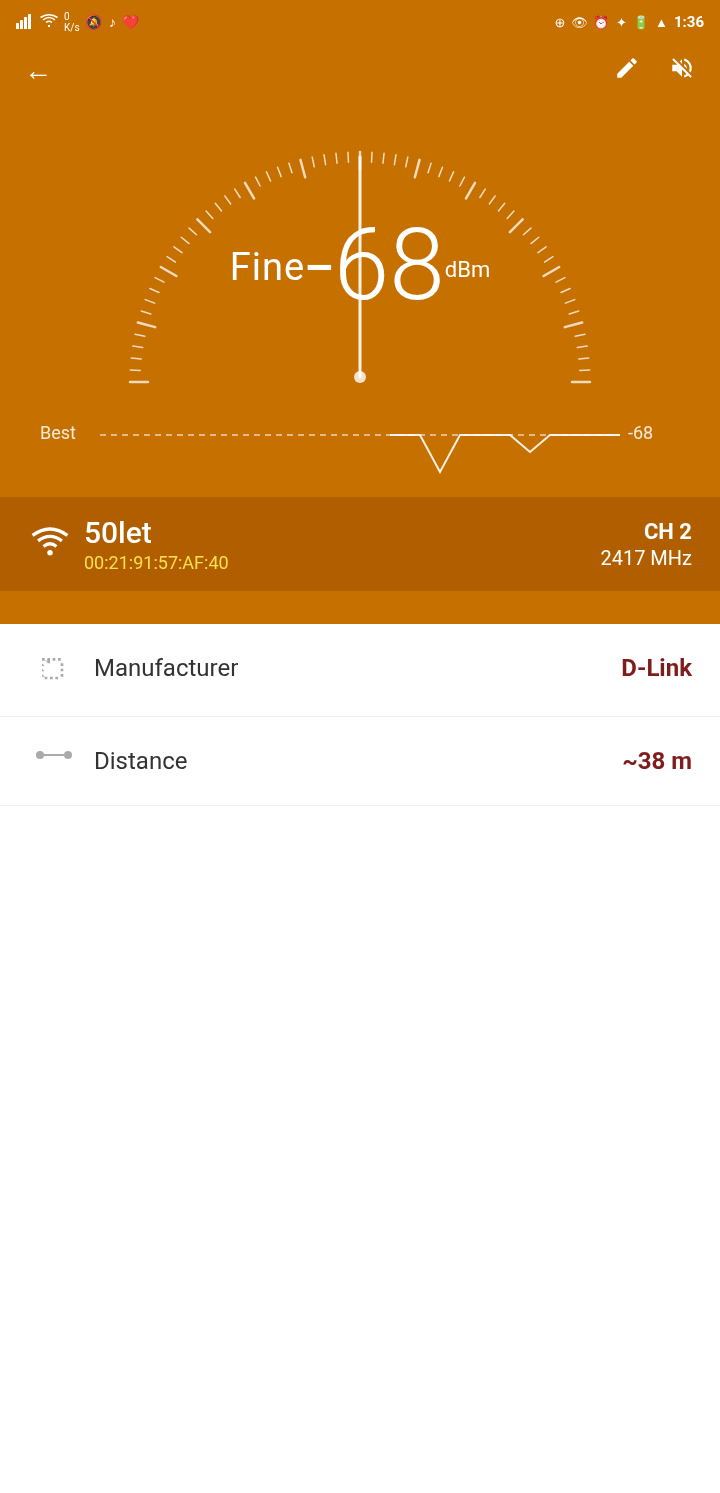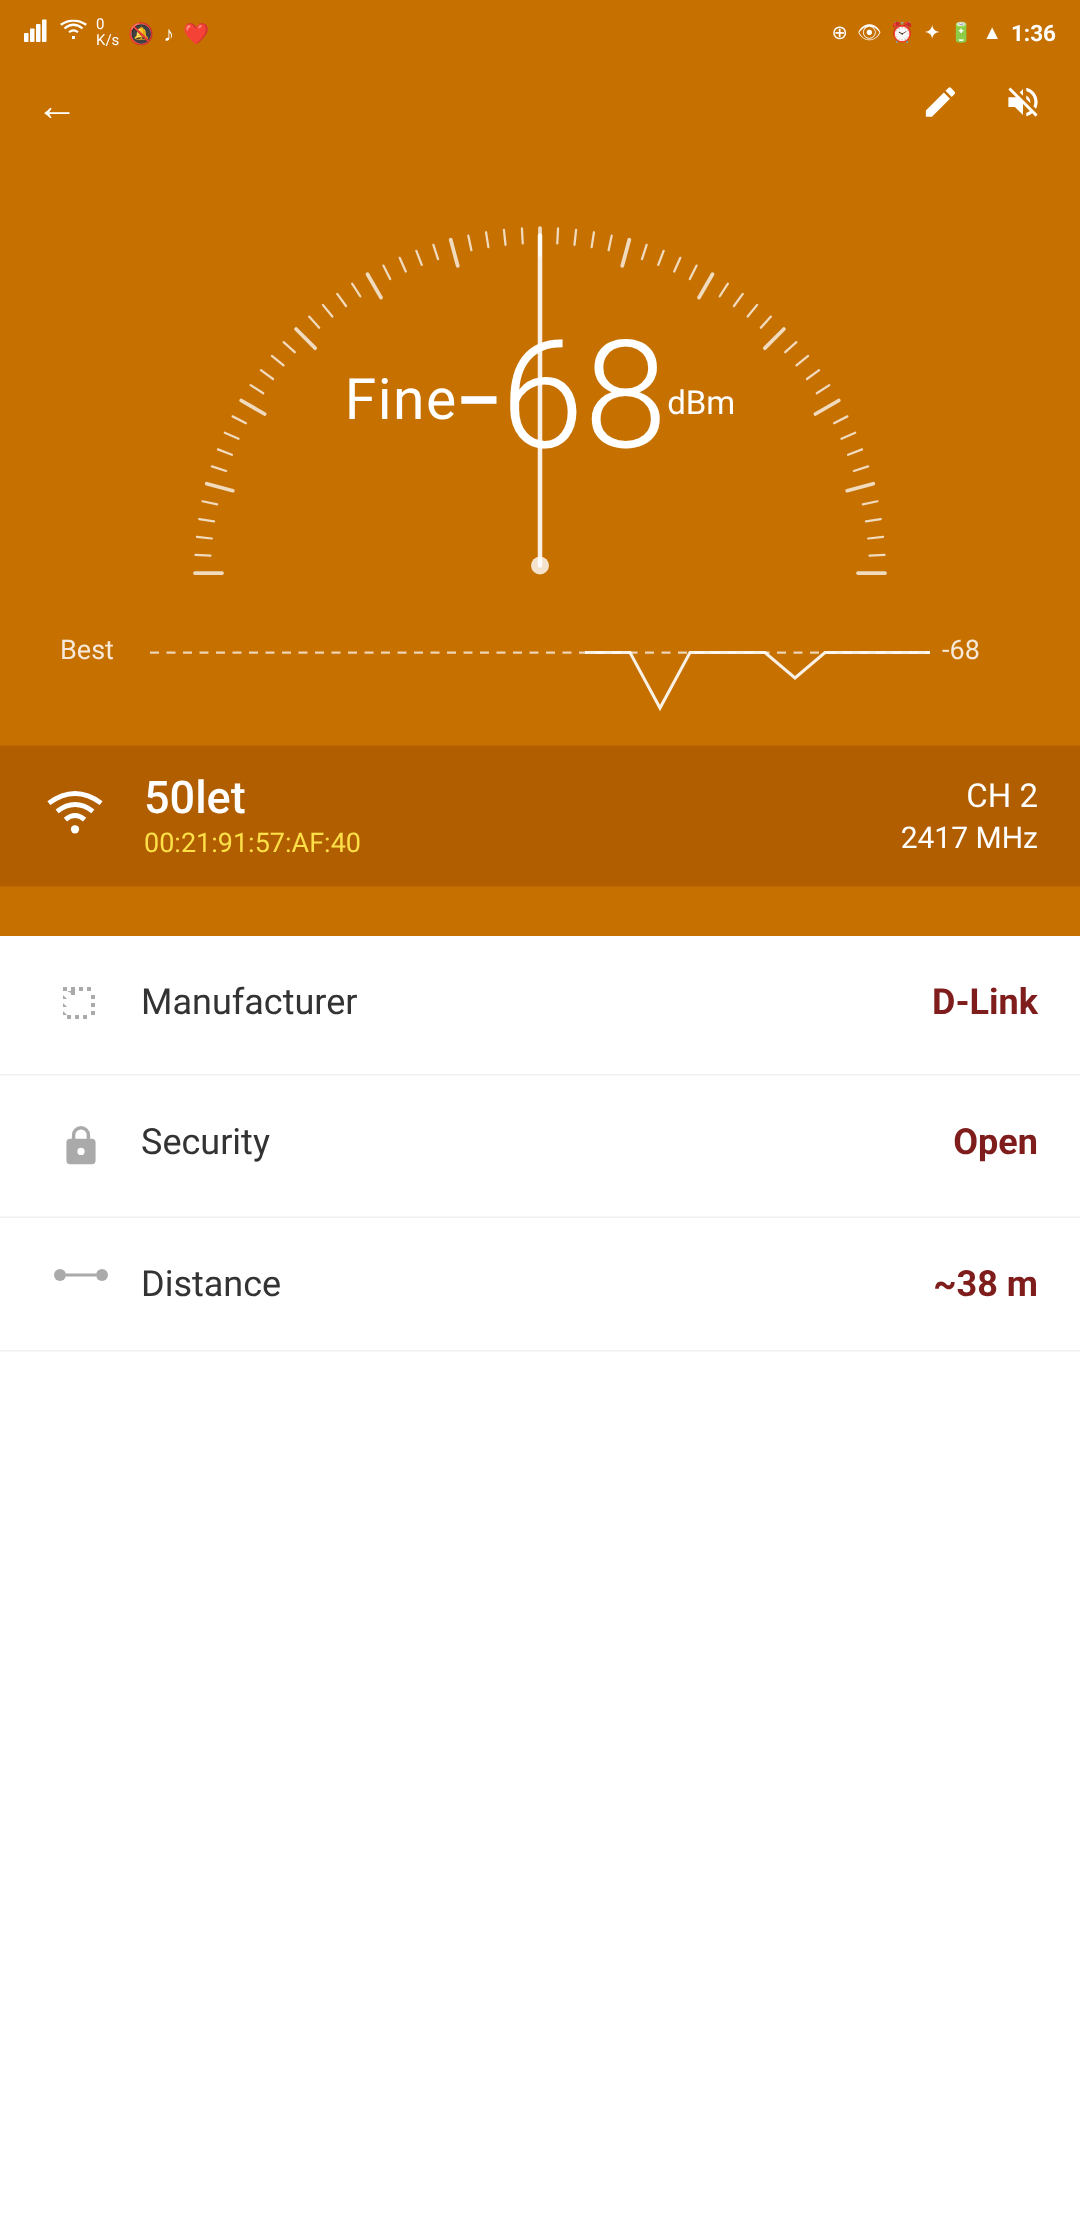--- a/index.html
+++ b/index.html
@@ -108,21 +108,21 @@
       width: 100%;
     }
 
     
     .wifi-info-bar {
       background: #b05e00;
       width: 100%;
       display: flex;
       align-items: center;
       padding: 18px 28px;
-      gap: 24px;
+      gap: 12px;
     }
 
     .wifi-icon-white {
       color: #fff;
       font-size: 36px;
     }
 
     .wifi-ssid-block {
       flex: 1;
     }
@@ -139,21 +139,21 @@
       margin-top: 2px;
     }
 
     .wifi-ch-block {
       text-align: right;
     }
 
     .wifi-ch {
       color: #fff;
       font-size: 22px;
-      font-weight: 400;
+      font-weight: 700;
     }
 
     .wifi-freq {
       color: #fff;
       font-size: 20px;
       margin-top: 2px;
     }
 
     
     .details-section {
@@ -385,29 +385,20 @@
   <div class="detail-row">
     <div class="detail-icon">
       <svg width="32" height="32" viewBox="0 0 24 24" fill="#aaa">
         <path d="M3 3h2v2H3zm4 0h2v2H7zm4 0h2v2h-2zm4 0h2v2h-2zm2 4h2v2h-2zm0 4h2v2h-2zm0 4h2v2h-2zm-2 2h-2v2h2zm-4 0H9v2h2zm-4 0H5v2h2zm-4-2H3v2h2zm0-4H3v2h2zm0-4H3V9h2zm2-2H7V7h2zm4 0h-2V7h2z"></path>
       </svg>
     </div>
     <div class="detail-label">Manufacturer</div>
     <div class="detail-value">D-Link</div>
   </div>
 
-  <div class="detail-row">
-    <div class="detail-icon">
-      <svg width="30" height="34" viewBox="0 0 24 28" fill="#aaa">
-        <path d="M18 10h-1V8A5 5 0 0 0 7 8v2H6a2 2 0 0 0-2 2v10a2 2 0 0 0 2 2h12a2 2 0 0 0 2-2V12a2 2 0 0 0-2-2zm-6 9a2 2 0 1 1 0-4 2 2 0 0 1 0 4zm3.1-9H8.9V8a3.1 3.1 0 0 1 6.2 0v2z"></path>
-      </svg>
-    </div>
-    <div class="detail-label">Security</div>
-    <div class="detail-value">Open</div>
-  </div>
 
 
   <div class="detail-row">
     <div class="detail-icon">
       <svg width="36" height="16" viewBox="0 0 36 16" fill="#aaa">
 
         <circle cx="4" cy="8" r="4" fill="#aaa"></circle>
         <rect x="8" y="7" width="20" height="2" fill="#aaa"></rect>
         <circle cx="32" cy="8" r="4" fill="#aaa"></circle>
       </svg>

